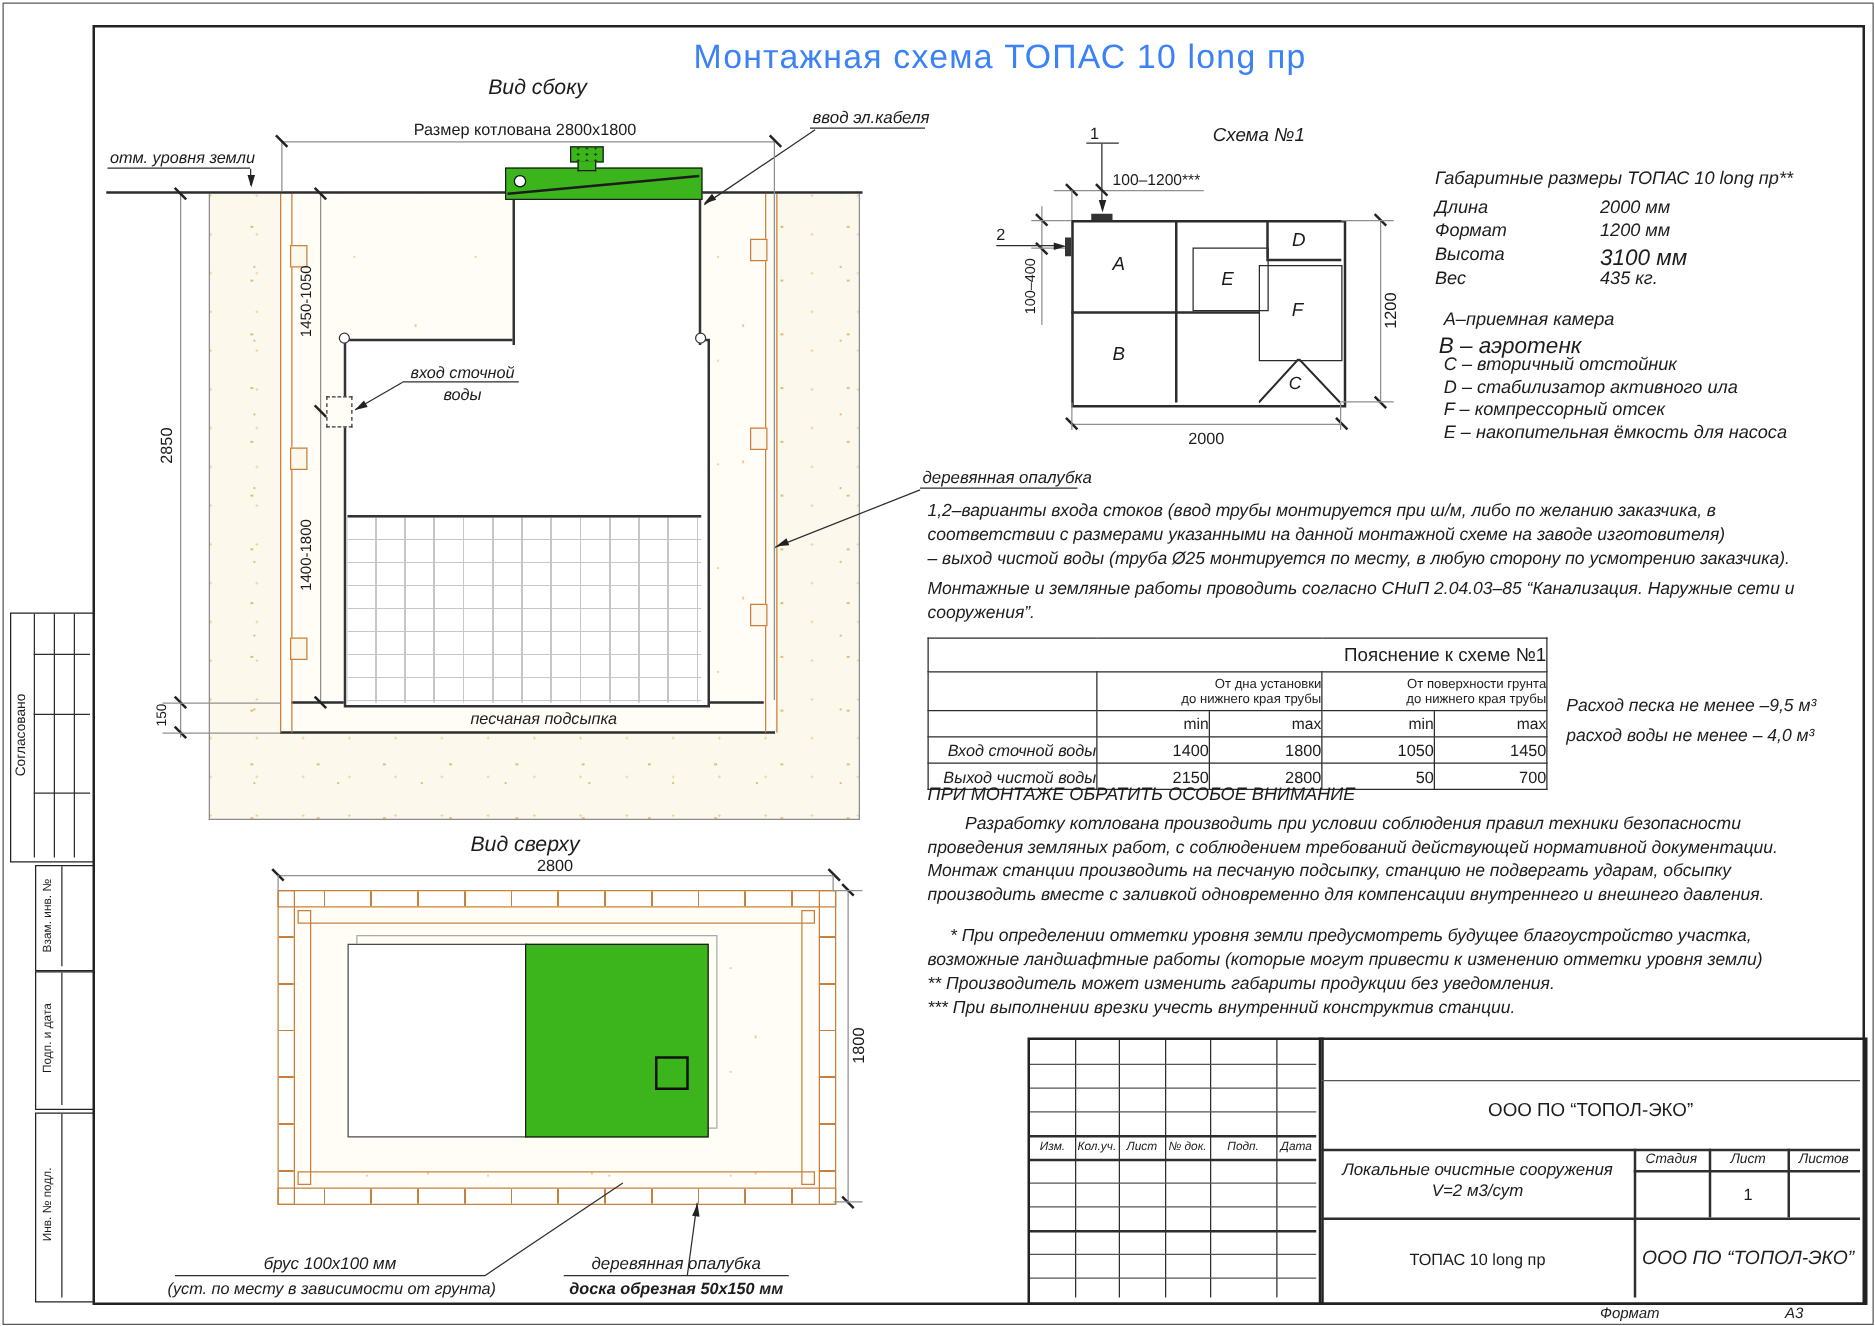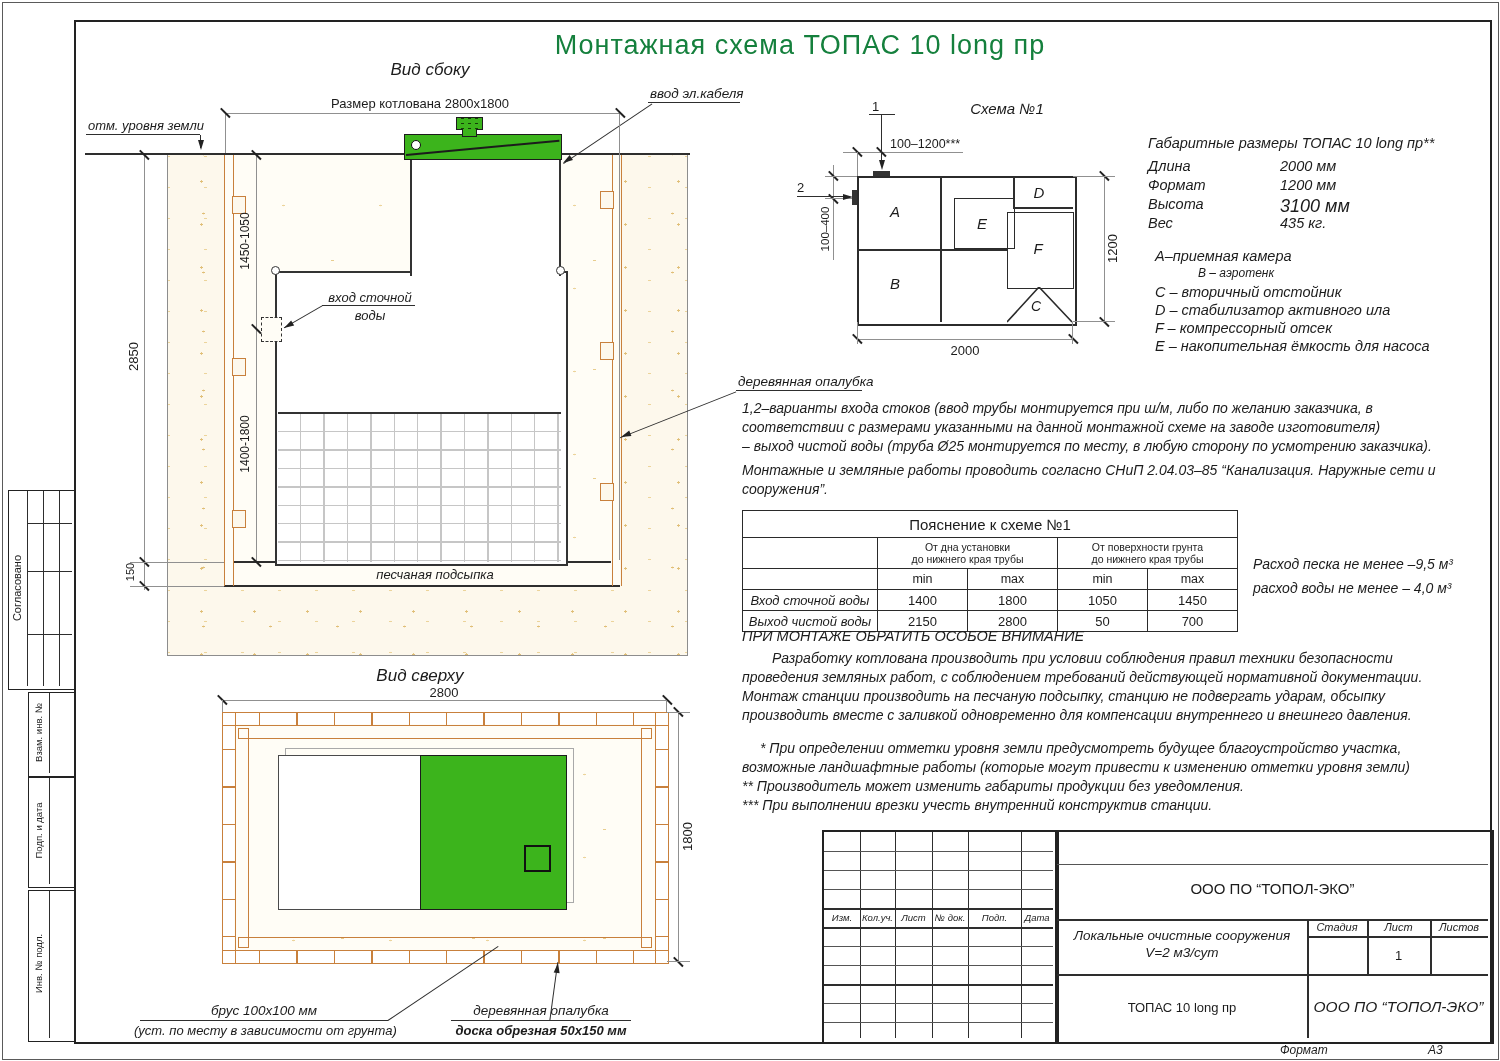--- a/index.html
+++ b/index.html
@@ -26,21 +26,21 @@
     background-image:radial-gradient(#ecd49b 1px,transparent 1.2px),
                      radial-gradient(#e8cd8e 1px,transparent 1.2px);
     background-size:97px 83px,131px 109px;
     background-position:11px 9px,43px 51px;}
   .hatch{background-image:
      repeating-linear-gradient(90deg,transparent 0 22px,#c6c6c6 22px 23.4px),
      repeating-linear-gradient(180deg,transparent 0 17px,#c6c6c6 17px 18.4px);}
   .orange-v{border-left:1.6px solid #c8803c;border-right:1.6px solid #c8803c;}
   .clip{border:1.6px solid #c8803c;background:#fdf8ec;}
   table.expl{border-collapse:collapse;table-layout:fixed;}
-  table.expl td{border:1.5px solid #2a2a2a;padding:0;text-align:center;vertical-align:middle;
+  table.expl td{border:1.5px solid #2a2a2a;padding:0;text-align:right;vertical-align:middle;
                 font-family:"Liberation Sans",sans-serif;color:#1c1c1c;}
 </style>
 </head>
 <body>
 
 <div id="sheet">
 
   <div class="a" style="left:2px;top:2px;width:1495px;height:1056px;border:1px solid #5a5a5a;"></div>
   <div class="a" style="left:74px;top:20px;width:1414px;height:1020px;border:2.5px solid #222;"></div>
 
@@ -62,21 +62,21 @@
   <div class="a" style="left:28px;top:777px;width:46px;height:109px;border:1.5px solid #222;">
     <div class="ln" style="left:20px;top:0;width:1.4px;height:106px;"></div>
   </div>
   <div class="txt vtxt" style="left:-12px;top:825px;width:100px;text-align:center;font-size:9.5px;">Подп. и дата</div>
 
   <div class="a" style="left:28px;top:890px;width:46px;height:150px;border:1.5px solid #222;">
     <div class="ln" style="left:20px;top:0;width:1.4px;height:147px;"></div>
   </div>
   <div class="txt vtxt" style="left:-12px;top:958px;width:100px;text-align:center;font-size:9.5px;">Инв. № подл.</div>
 
-  <div class="txt ctr" style="left:500px;top:30px;width:600px;font-size:27px;letter-spacing:1px;color:#15803d;">Монтажная схема ТОПАС 10 long пр</div>
+  <div class="txt ctr" style="left:500px;top:30px;width:600px;font-size:27px;letter-spacing:1px;color:#3b82f6;">Монтажная схема ТОПАС 10 long пр</div>
 
   <div class="txt it ctr" style="left:355px;top:60px;width:150px;font-size:17px;">Вид сбоку</div>
 
   <div class="a sand" style="left:167px;top:155px;width:519px;height:500px;border:1px solid #8d8d8d;border-top:none;"></div>
   <div class="a sandlight" style="left:224px;top:155px;width:396px;height:431px;"></div>
   <div class="ln" style="left:224px;top:585px;width:396px;height:1.8px;"></div>
   <div class="ln" style="left:233px;top:561px;width:378px;height:1.8px;"></div>
 
   <div class="a orange-v" style="left:224px;top:155px;width:8px;height:431px;"></div>
   <div class="a orange-v" style="left:612px;top:155px;width:8px;height:431px;"></div>
@@ -254,21 +254,21 @@
   <div class="txt it" style="left:1148px;top:158px;font-size:14.5px;">Длина</div>
   <div class="txt it" style="left:1280px;top:158px;font-size:14.5px;">2000 мм</div>
   <div class="txt it" style="left:1148px;top:177px;font-size:14.5px;">Формат</div>
   <div class="txt it" style="left:1280px;top:177px;font-size:14.5px;">1200 мм</div>
   <div class="txt it" style="left:1148px;top:196px;font-size:14.5px;">Высота</div>
   <div class="txt it" style="left:1280px;top:196px;font-size:18px;">3100 мм</div>
   <div class="txt it" style="left:1148px;top:215px;font-size:14.5px;">Вес</div>
   <div class="txt it" style="left:1280px;top:215px;font-size:14.5px;">435 кг.</div>
 
   <div class="txt it" style="left:1155px;top:248px;font-size:14.5px;">А–приемная  камера</div>
-  <div class="txt it" style="left:1198px;top:266px;font-size:12px;">В – аэротенк</div>
+  <div class="txt it" style="left:1151px;top:266px;font-size:18px;">В – аэротенк</div>
   <div class="txt it" style="left:1155px;top:284px;font-size:14.5px;">С – вторичный отстойник</div>
   <div class="txt it" style="left:1155px;top:302px;font-size:14.5px;">D – стабилизатор активного  ила</div>
   <div class="txt it" style="left:1155px;top:320px;font-size:14.5px;">F  – компрессорный отсек</div>
   <div class="txt it" style="left:1155px;top:338px;font-size:14.5px;">Е – накопительная ёмкость для насоса</div>
 
   <div class="txt it" style="left:742px;top:400px;font-size:14px;">1,2–варианты входа  стоков (ввод трубы монтируется при ш/м, либо по желанию заказчика, в</div>
   <div class="txt it" style="left:742px;top:419px;font-size:14px;">соответствии с размерами указанными на данной монтажной схеме на заводе изготовителя)</div>
   <div class="txt it" style="left:742px;top:438px;font-size:14px;">– выход чистой воды (труба Ø25 монтируется по месту, в любую сторону по усмотрению заказчика).</div>
   <div class="txt it" style="left:742px;top:462px;font-size:14px;">Монтажные и земляные работы проводить согласно СНиП 2.04.03–85 “Канализация. Наружные сети и</div>
   <div class="txt it" style="left:742px;top:481px;font-size:14px;">сооружения”.</div>

